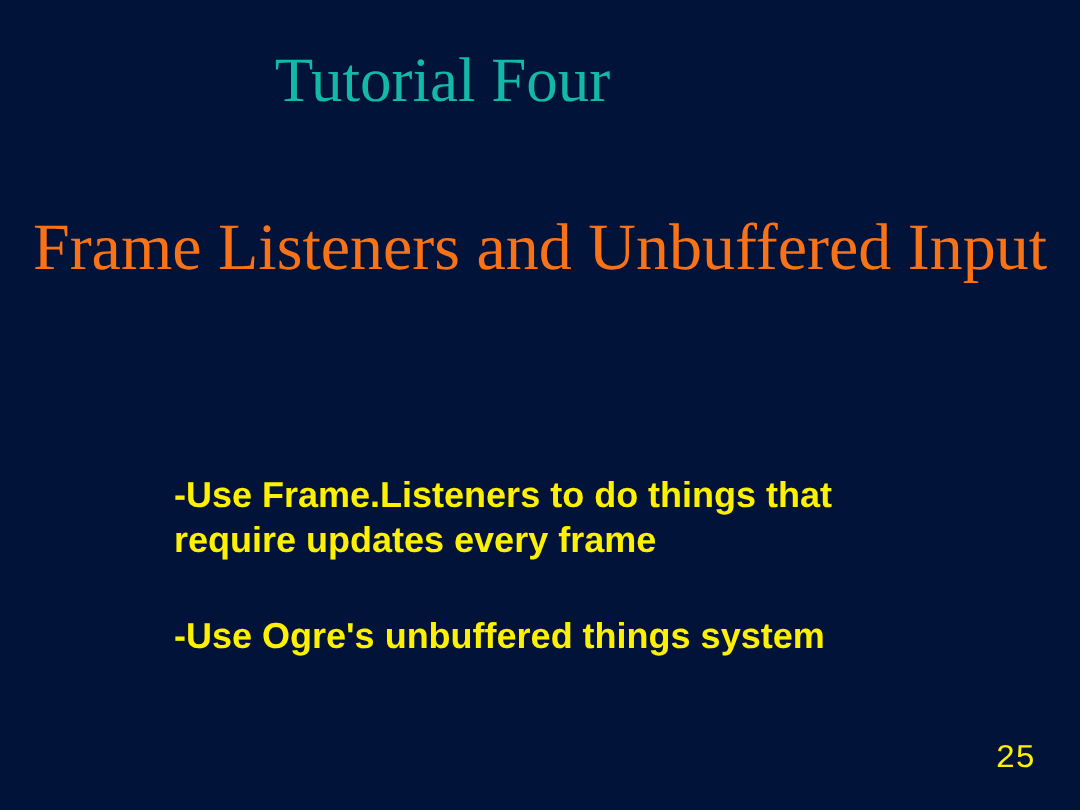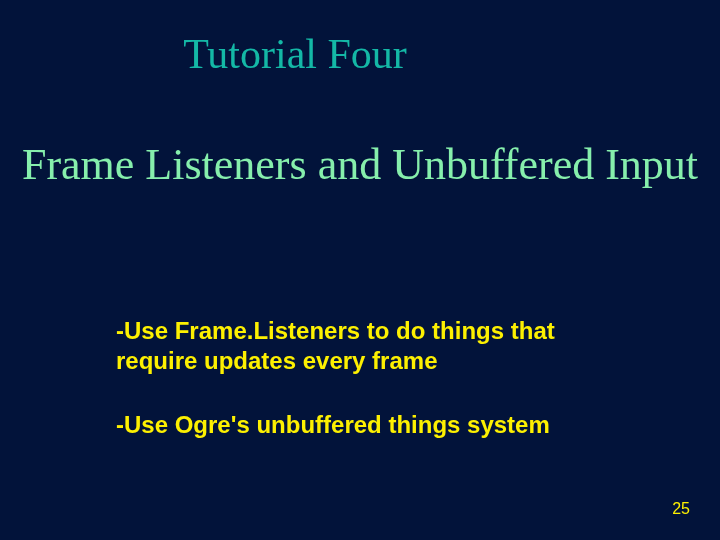--- a/index.html
+++ b/index.html
@@ -26,21 +26,21 @@
     color: #14b8a6;
     font-size: 42px;
     font-weight: normal;
   }
   .subtitle {
     position: absolute;
     top: 140px;
     left: 0;
     width: 720px;
     text-align: center;
-    color: #86efac;
+    color: #f97316;
     font-size: 44px;
     line-height: 1.15;
     font-weight: normal;
   }
   .bullets {
     position: absolute;
     top: 316px;
     left: 116px;
     width: 510px;
     color: #fdf001;
@@ -50,22 +50,22 @@
     font-weight: bold;
   }
   .bullet {
     margin-bottom: 34px;
   }
   .page-number {
     position: absolute;
     right: 30px;
     bottom: 22px;
     color: #fdf001;
-    font-family: Liberation Sans, sans-serif;
-    font-size: 16px;
+    font-family: Liberation Mono, monospace;
+    font-size: 22px;
   }
 </style>
 </head>
 <body>
 
 <div class="slide">
 
   <div class="title">Tutorial Four</div>
 
   <div class="subtitle">Frame Listeners and Unbuffered Input</div>

